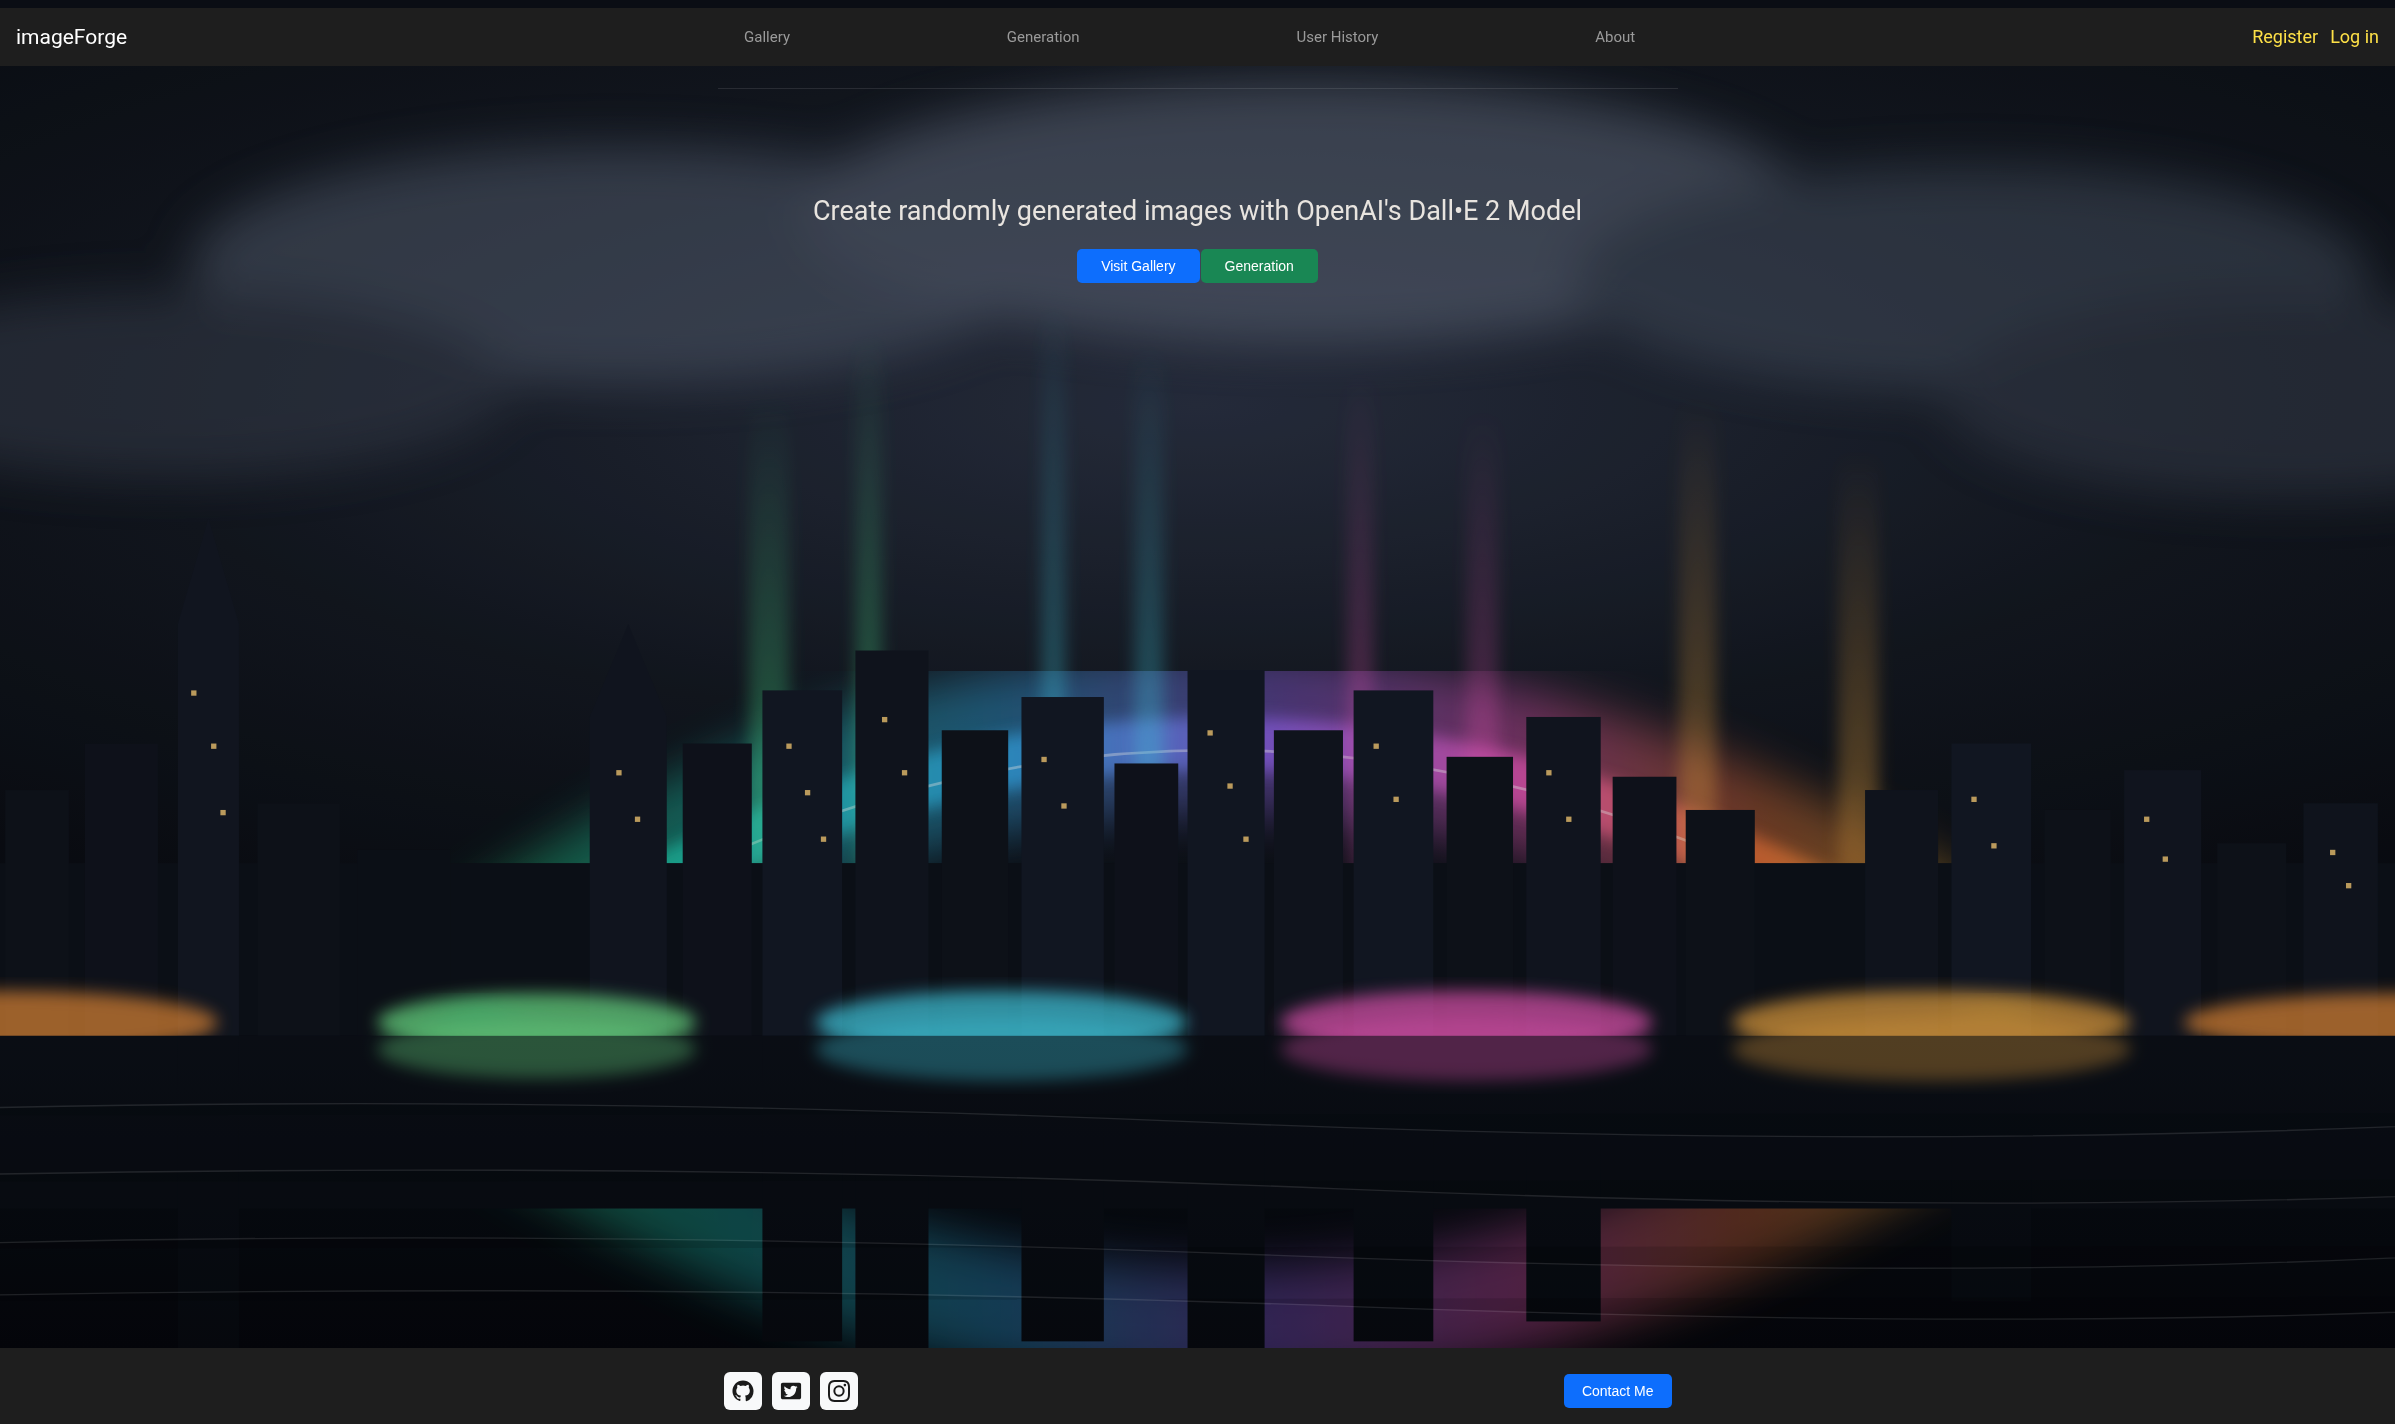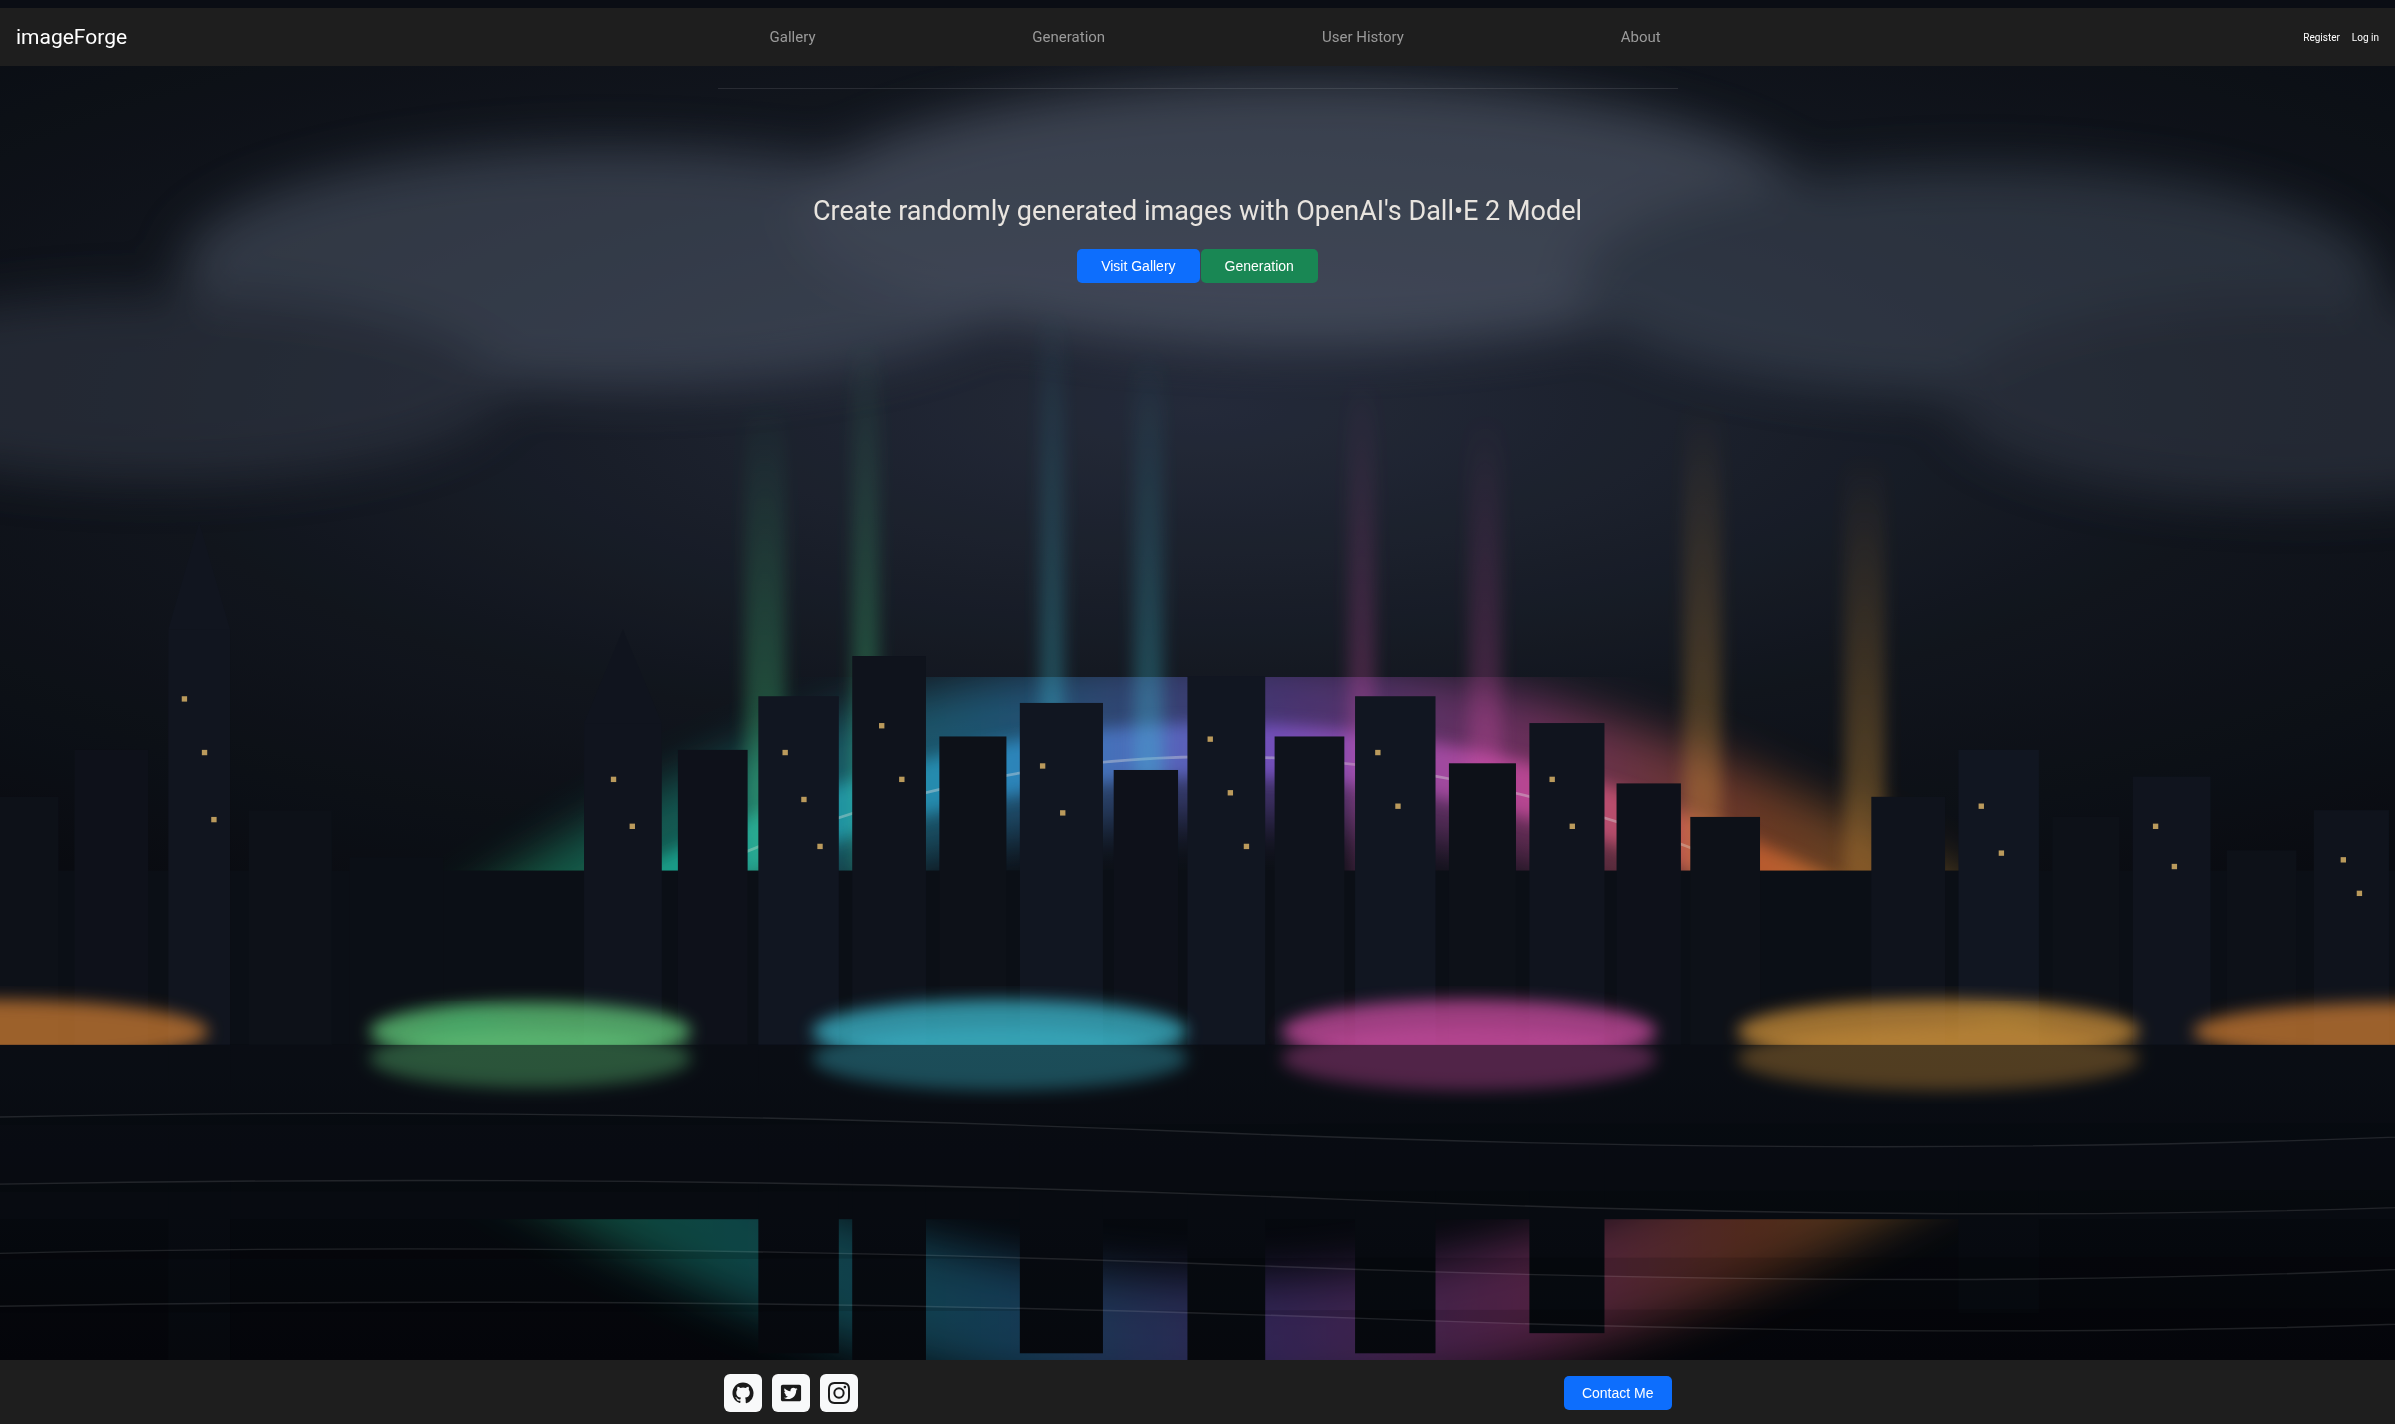--- a/index.html
+++ b/index.html
@@ -52,22 +52,22 @@
       padding: 8px 16px;
     }
 
     .navbar-right {
       display: flex;
       gap: 12px;
       align-items: center;
     }
 
     .auth-link {
-      color: #ffffff;
-      font-size: 10px;
+      color: #fde047;
+      font-size: 18px;
       cursor: pointer;
       line-height: 1.3;
       text-align: center;
     }
 
     
     .hero {
       position: relative;
       flex: 1;
       min-height: 965px;
@@ -147,24 +147,24 @@
 
     .btn-contact {
       background: #0d6efd;
       padding: 9px 18px;
     }
 
     
     .footer {
       background: #1e1e1e;
       display: flex;
-      align-items: flex-start;
+      align-items: flex-end;
       justify-content: space-between;
       padding: 14px 0;
-      height: 64px;
+      height: 76px;
     }
 
     .footer-inner {
       width: 100%;
       max-width: 980px;
       margin: 0 auto;
       display: flex;
       align-items: center;
       justify-content: space-between;
       padding: 0 16px;

